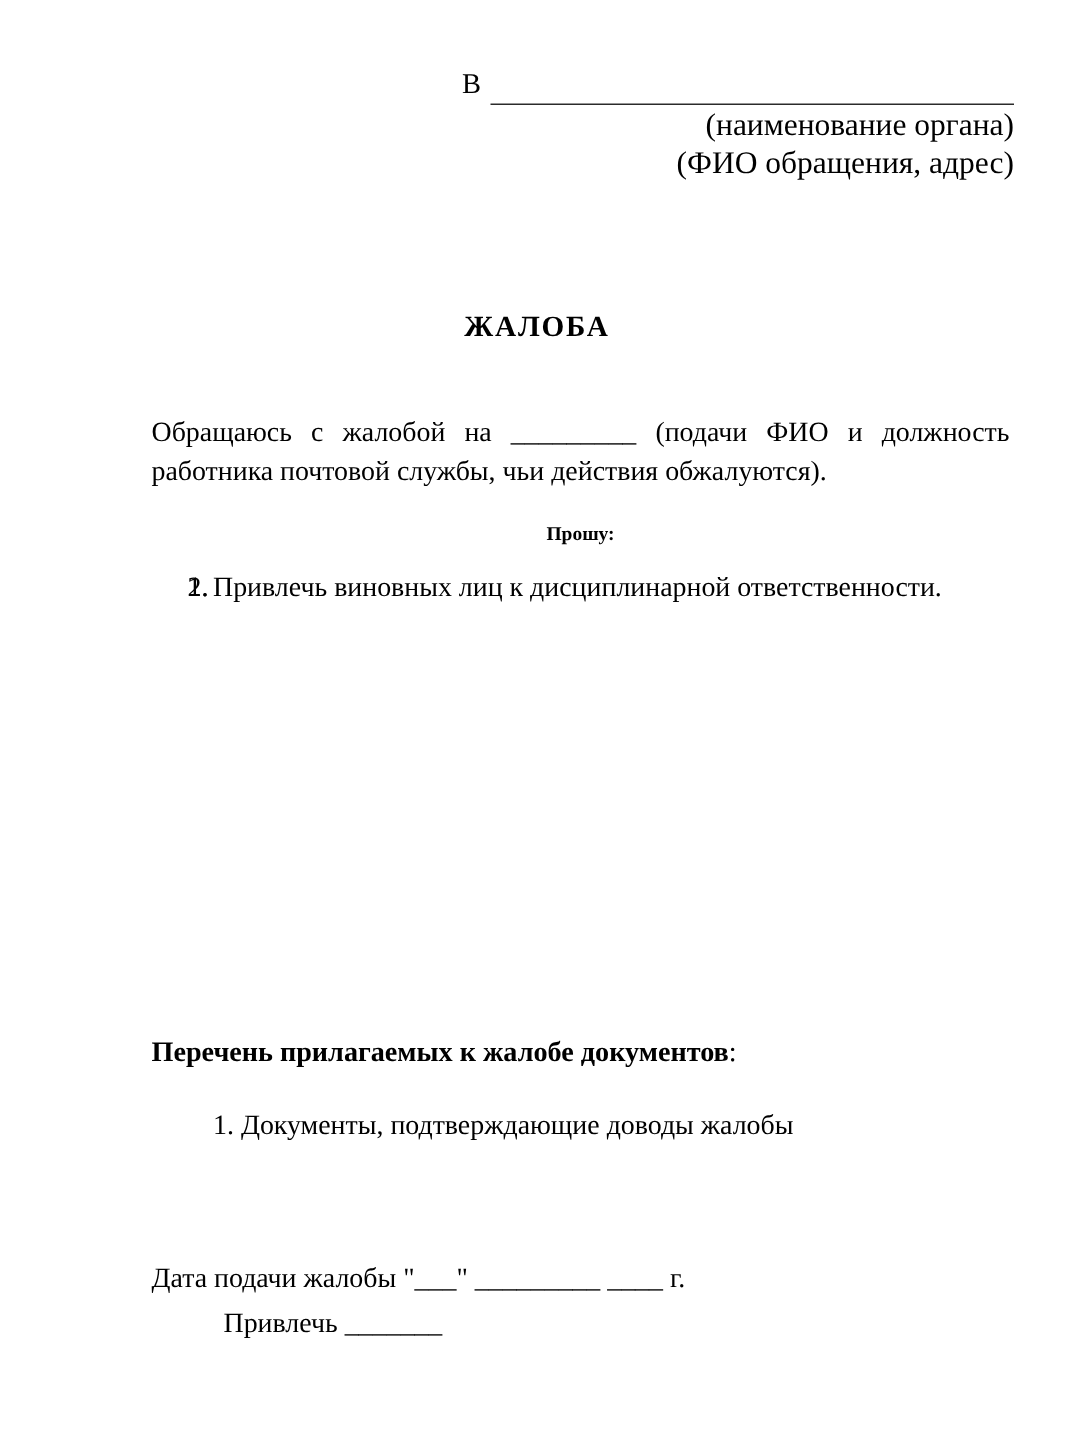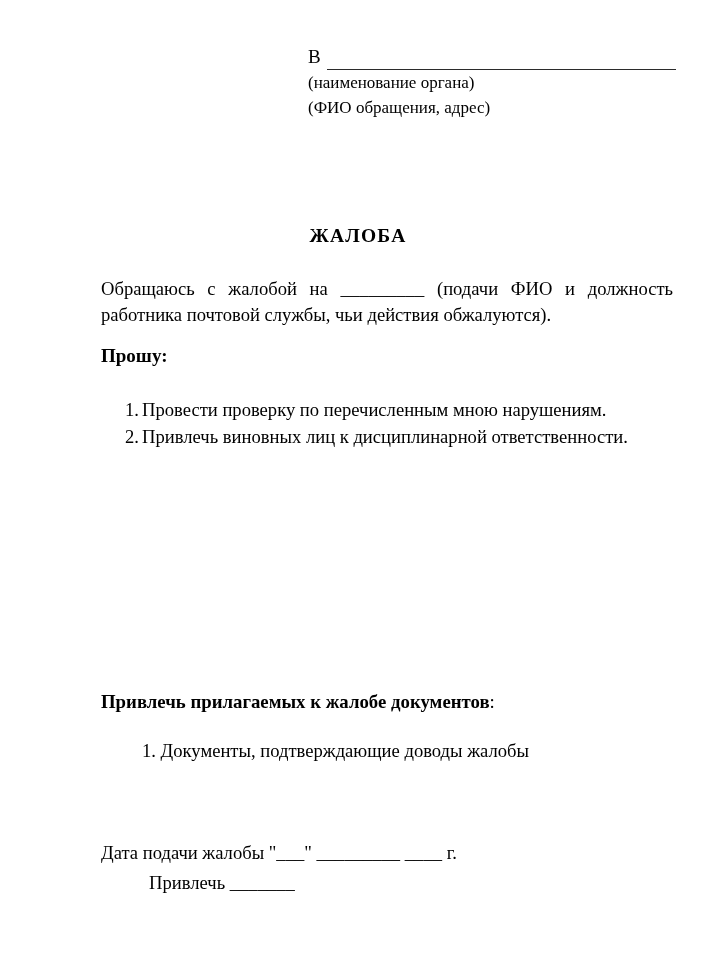--- a/index.html
+++ b/index.html
@@ -42,33 +42,34 @@
     padding-right: 6px;
     font-size: 19px;
     line-height: 26px;
   }
   .addr-rule {
     flex: 1 1 auto;
     border-bottom: 1.4px solid #2b2b2b;
     height: 19px;
   }
   .addr-caption {
-    font-size: 17px;
+    text-align: right;
+    font-size: 21px;
     line-height: 24px;
     margin-top: 1px;
     white-space: nowrap;
   }
   .addr-row.second { margin-top: 5px; }
 
   
   .doc-title {
     position: absolute;
     left: 0;
     right: 0;
-    top: 225px;
+    top: 208px;
     text-align: center;
     font-size: 19.5px;
     font-weight: bold;
     letter-spacing: 1.2px;
   }
 
   
   .body-block {
     position: absolute;
     left: 101px;
@@ -79,25 +80,26 @@
   }
   .para {
     text-align: justify;
     text-align-last: left;
     margin: 0;
     hyphens: none;
   }
 
   
   .request-heading {
+    text-align: center;
     font-weight: bold;
-    font-size: 19px;
+    font-size: 13px;
     line-height: 26px;
     margin-top: 15px;
-    margin-bottom: 28px;
+    margin-bottom: 10px;
   }
 
   
   .req-list {
     margin: 0;
     padding: 0;
     list-style: none;
   }
   .req-item {
     position: relative;
@@ -168,31 +170,30 @@
   <div class="doc-title">ЖАЛОБА</div>
 
   <div class="body-block">
     <p class="para">Обращаюсь с жалобой на _________ (подачи ФИО и должность работника почтовой службы, чьи действия обжалуются).</p>
 
     <div class="request-heading">Прошу:</div>
 
     <ol class="req-list">
       <li class="req-item">
         <span class="req-num">1.</span>
-        <span>Провести проверку по перечисленным мною нарушениям.</span>
       </li>
       <li class="req-item">
         <span class="req-num">2.</span>
         <span>Привлечь виновных лиц к дисциплинарной ответственности.</span>
       </li>
     </ol>
   </div>
 
   <div class="attach-heading">
-    <span>Привлечь прилагаемых к жалобе документов</span><span class="colon">:</span>
+    <span>Перечень прилагаемых к жалобе документов</span><span class="colon">:</span>
   </div>
   <ul class="attach-list">
     <li class="attach-item">1. Документы, подтверждающие доводы жалобы</li>
   </ul>
 
   <div class="footer-block">
     <div class="date-line">Дата подачи жалобы "___" _________ ____ г.</div>
     <div class="sign-line">Привлечь _______</div>
   </div>
 

